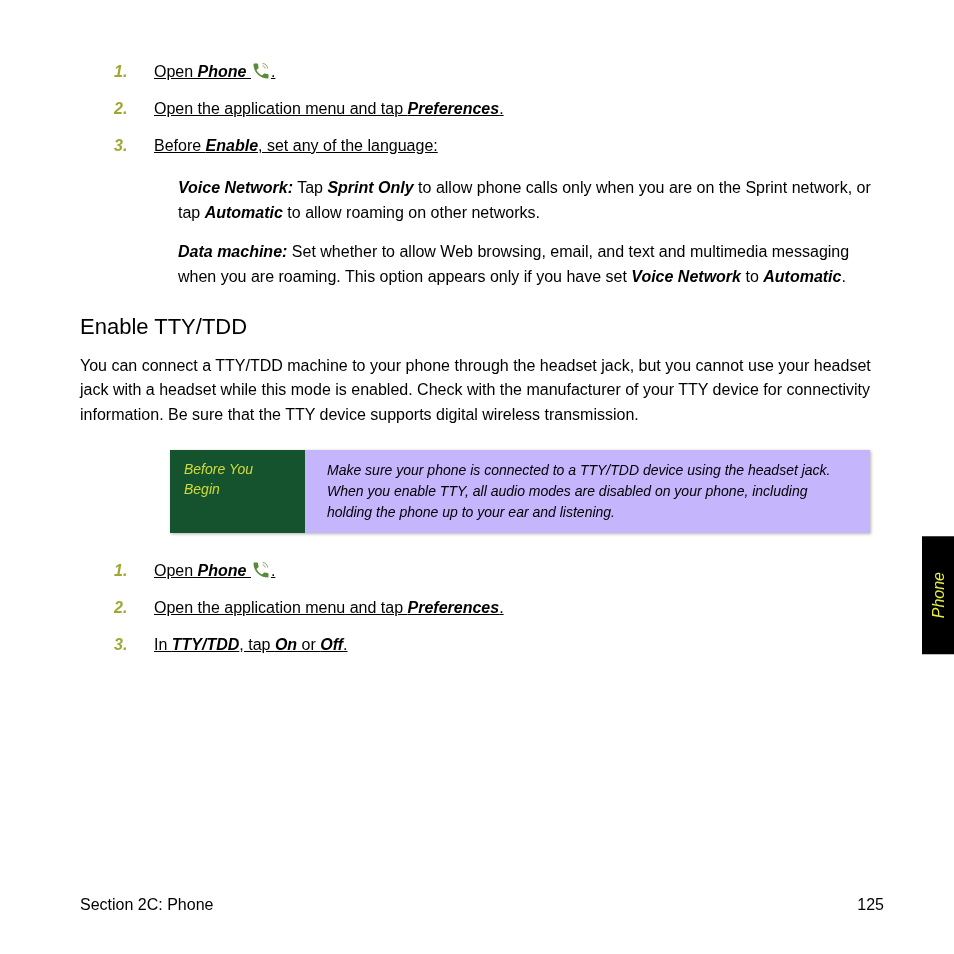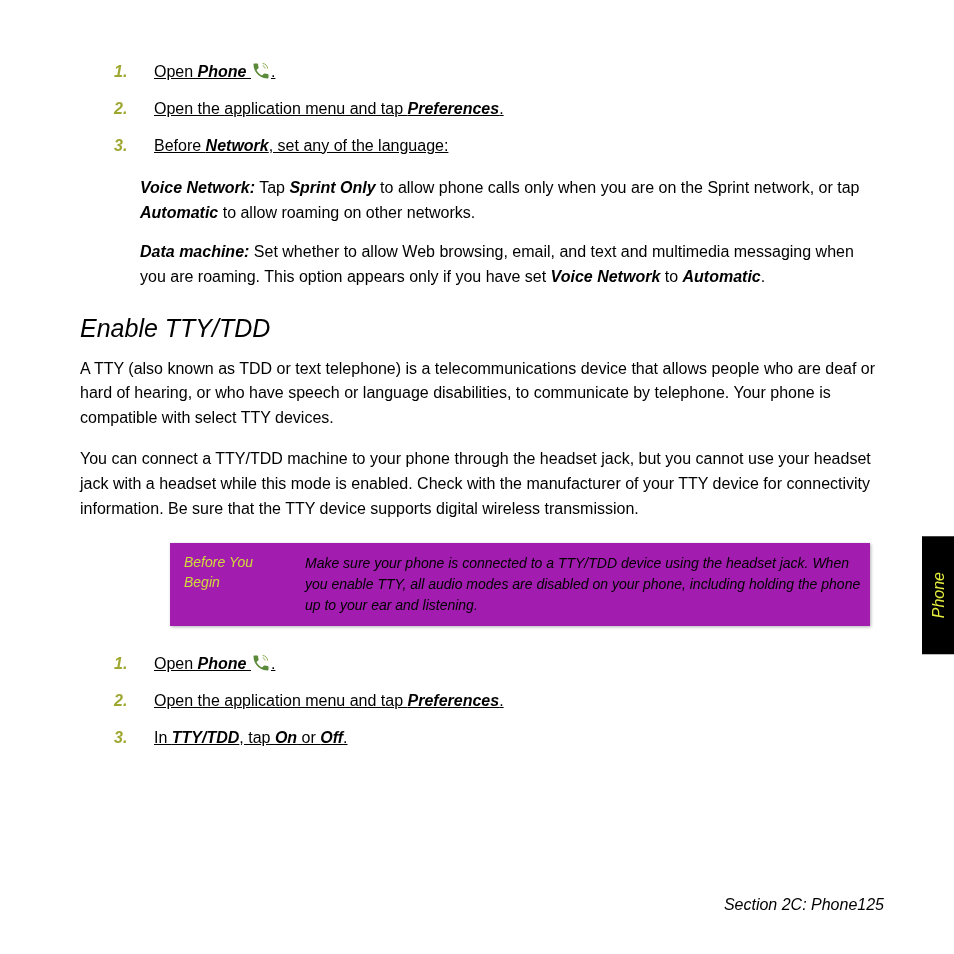--- a/index.html
+++ b/index.html
@@ -32,58 +32,57 @@
     content: counter(step) ".";
     position: absolute;
     left: -16px;
     top: 0;
     font-weight: bold;
     font-style: italic;
     color: #9ea72f;
     font-size: 16px;
   }
   .sub-para {
-    margin-left: 60px;
+    margin-left: 98px;
     font-size: 16px;
     line-height: 1.55;
     margin-bottom: 14px;
   }
   .underline { text-decoration: underline; }
   .bi { font-weight: bold; font-style: italic; }
   h2.section-heading {
-    font-size: 25px;
-    font-style: italic;
+    font-size: 22px;
     font-weight: normal;
     margin: 24px 0 14px 0;
   }
   p.body-para {
     font-size: 16px;
     line-height: 1.55;
     margin-bottom: 16px;
   }
   .note-box {
     display: flex;
     margin: 22px 0 26px 90px;
     width: 700px;
     box-shadow: 1px 1px 3px rgba(0,0,0,0.3);
   }
   .note-left {
-    background: #a21caf;
+    background: #14532d;
     color: #d2db3a;
     font-style: italic;
     font-size: 14px;
     padding: 10px 14px;
     width: 135px;
     line-height: 1.4;
   }
   .note-right {
-    background: #a21caf;
+    background: #c4b5fd;
     font-style: italic;
     font-size: 14px;
-    padding: 10px 0;
+    padding: 10px 22px;
     flex: 1;
     line-height: 1.5;
   }
   .side-tab {
     position: absolute;
     right: 0;
     top: 536px;
     background: #000;
     color: #e5ee3f;
     font-style: italic;
@@ -93,22 +92,21 @@
     transform: rotate(180deg);
     text-align: center;
     width: 32px;
   }
   .footer {
     position: absolute;
     bottom: 40px;
     left: 80px;
     right: 70px;
     display: flex;
-    justify-content: flex-end;
-    font-style: italic;
+    justify-content: space-between;
     font-size: 16px;
   }
   .phone-icon {
     display: inline-block;
     vertical-align: -4px;
     width: 20px;
     height: 20px;
     position: relative;
   }
   .phone-icon svg { width: 20px; height: 20px; }
@@ -122,35 +120,34 @@
     <li>
       <span class="underline"><span>Open</span> <span class="bi">Phone</span> <span class="phone-icon"><svg viewBox="0 0 24 24">
               <path fill="#5b8a3a" d="M6.6 10.8c1.4 2.8 3.8 5.1 6.6 6.6l2.2-2.2c.3-.3.7-.4 1-.2 1.1.4 2.3.6 3.6.6.6 0 1 .4 1 1V20c0 .6-.4 1-1 1C10.6 21 3 13.4 3 4c0-.6.4-1 1-1h3.5c.6 0 1 .4 1 1 0 1.2.2 2.4.6 3.6.1.4 0 .8-.2 1l-2.3 2.2z"></path>
               <path fill="none" stroke="#8aa850" stroke-width="1.2" d="M14 3c3 0 6 3 6 6M14 6c1.5 0 3 1.5 3 3"></path>
             </svg></span></span>.
     </li>
     <li>
       <span>Open the </span><span class="underline">application menu</span><span> and tap </span><span class="bi">Preferences</span><span>.</span>
     </li>
     <li>
-      <span>Before </span><span class="bi">Network</span><span>, set any of the language:</span>
+      <span>Before </span><span class="bi">Enable</span><span>, set any of the language:</span>
     </li>
   </ol>
 
   <p class="sub-para">
     <span class="bi">Voice Network:</span><span> Tap </span><span class="bi">Sprint Only</span><span> to allow phone calls only when you are on the Sprint network, or tap </span><span class="bi">Automatic</span><span> to allow roaming on other networks.</span>
   </p>
 
   <p class="sub-para">
     <span class="bi">Data machine:</span><span> Set whether to allow Web browsing, email, and text and multimedia messaging when you are roaming. This option appears only if you have set </span><span class="bi">Voice Network</span><span> to </span><span class="bi">Automatic</span><span>.</span>
   </p>
 
   <h2 class="section-heading">Enable TTY/TDD</h2>
 
-  <p class="body-para">A TTY (also known as TDD or text telephone) is a telecommunications device that allows people who are deaf or hard of hearing, or who have speech or language disabilities, to communicate by telephone. Your phone is compatible with select TTY devices.</p>
   <p class="body-para">You can connect a TTY/TDD machine to your phone through the headset jack, but you cannot use your headset jack with a headset while this mode is enabled. Check with the manufacturer of your TTY device for connectivity information. Be sure that the TTY device supports digital wireless transmission.</p>
 
   <div class="note-box">
     <div class="note-left">Before You Begin</div>
     <div class="note-right">Make sure your phone is connected to a TTY/TDD device using the headset jack. When you enable TTY, all audio modes are disabled on your phone, including holding the phone up to your ear and listening.</div>
   </div>
 
   <ol class="steps">
     <li>
       <span class="underline"><span>Open</span> <span class="bi">Phone</span> <span class="phone-icon"><svg viewBox="0 0 24 24">

